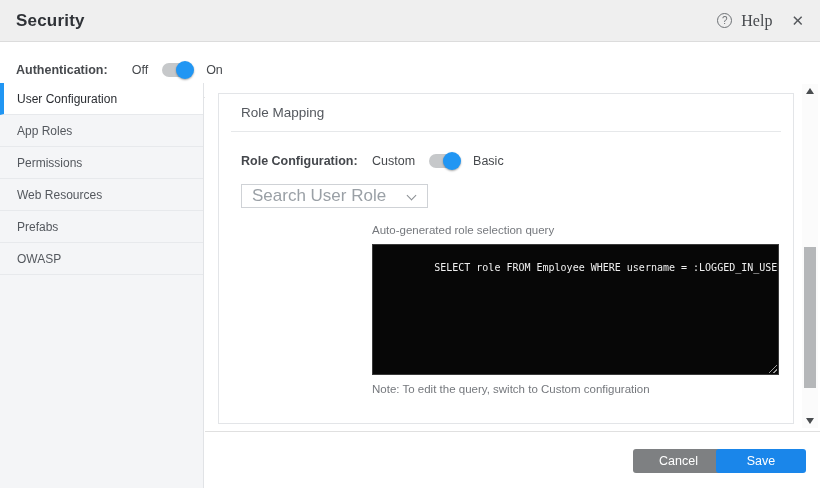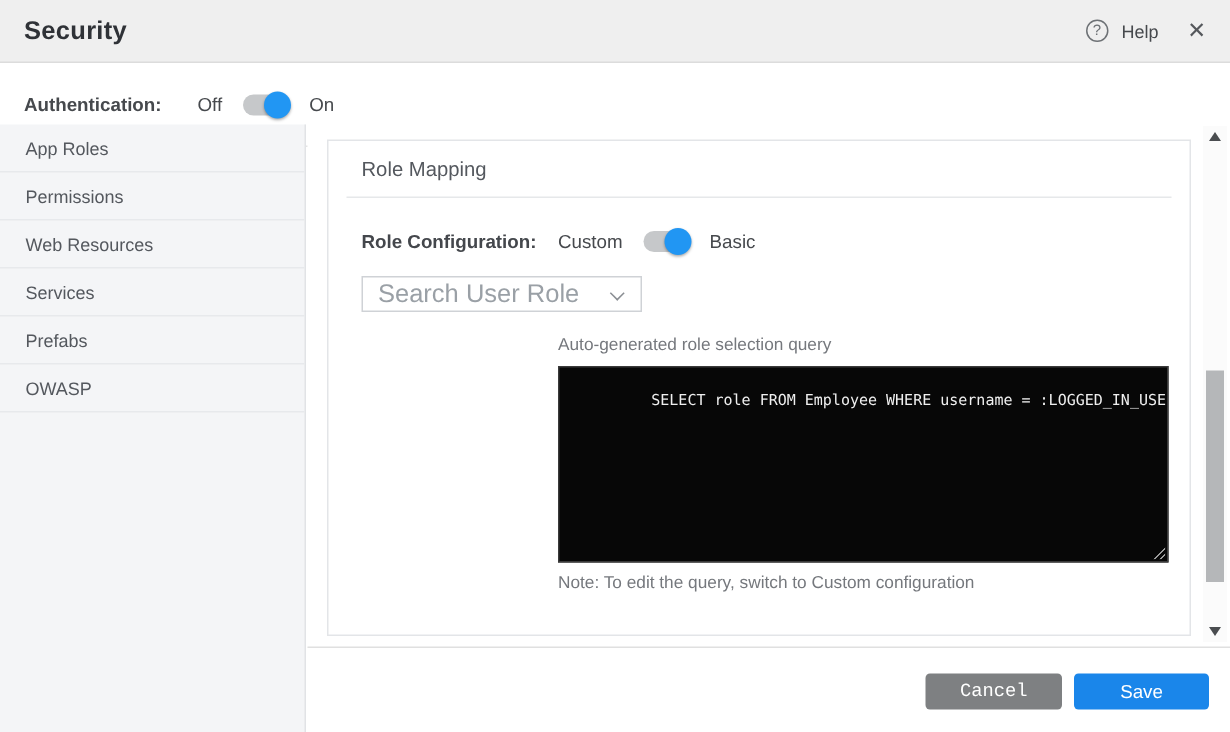--- a/index.html
+++ b/index.html
@@ -8,21 +8,21 @@
   .app { position:relative; width:820px; height:488px; overflow:hidden; background:#fff;padding-left:20px; }
 
   
   .header { position:absolute; left:0; top:0; width:820px; height:42px;
             background:#efefef; border-bottom:1px solid #dcdcdc;
             display:flex; align-items:center; padding:0 16px; }
   .header-title { font-size:17px; font-weight:600; color:#2f3237; letter-spacing:.2px; }
   .header-right { margin-left:auto; display:flex; align-items:center; gap:9px; }
   .help-circle { width:15px; height:15px; border:1.2px solid #6d7175; border-radius:50%;
                  color:#6d7175; font-size:10px; line-height:13px; text-align:center; }
-  .help-text { font-size:12px; color:#46494d; margin-right:10px; }
+  .help-text { font-size:16px; color:#46494d; margin-right:10px;font-family:Liberation Serif, serif; }
   .close-x { font-size:15px; color:#55585c; cursor:pointer; line-height:1; }
 
   
   .auth-row { position:absolute; left:0; top:43px; width:820px; height:55px; background:#fff;
               border-bottom:1px solid #e4e4e4; display:flex; align-items:center; padding:0 16px; }
   .auth-label { font-size:12.5px; font-weight:600; color:#46494d; margin-right:24px; }
   .tgl-txt { font-size:12.5px; color:#46494d; }
   .toggle { position:relative; width:30px; height:14px; background:#c6c8ca; border-radius:8px;
             margin:0 14px; cursor:pointer; }
   .toggle .knob { position:absolute; top:-2px; width:18px; height:18px; border-radius:50%;
@@ -77,21 +77,21 @@
               border-top:6px solid #4a4d50; }
   .sb-thumb { position:absolute; left:2px; top:163px; width:12px; height:141px;
               background:#b5b7b9; cursor:pointer; }
 
   
   .footer { position:absolute; left:205px; top:431px; width:615px; height:57px;
             border-top:1px solid #e0e0e0; background:#fff; }
   .btn { position:absolute; top:17px; height:24px; border:none; border-radius:3px;
          font-family:"Liberation Sans", sans-serif; font-size:12.5px; color:#fff;
          cursor:pointer; }
-  .btn-cancel { left:412px; width:91px; background:#7e8082;font-family:Liberation Mono, monospace; }
+  .btn-cancel { left:428px; width:91px; background:#7e8082; }
   .btn-save { left:511px; width:90px; background:#1a86ea; }
 </style>
 </head>
 <body>
 
 <div class="app">
 
   <div class="header">
     <div class="header-title">Security</div>
     <div class="header-right">
@@ -104,31 +104,31 @@
   <div class="auth-row">
     <div class="auth-label">Authentication:</div>
     <span class="tgl-txt">Off</span>
     <div class="toggle on">
       <div class="knob"></div>
     </div>
     <span class="tgl-txt">On</span>
   </div>
 
   <div class="sidebar">
+    <div class="side-item selected">
+      <span>User Configuration</span>
+    </div>
     <div class="side-item">
       <span>App Roles</span>
     </div>
     <div class="side-item">
       <span>Permissions</span>
     </div>
     <div class="side-item">
       <span>Web Resources</span>
-    </div>
-    <div class="side-item">
-      <span>Services</span>
     </div>
     <div class="side-item">
       <span>Prefabs</span>
     </div>
     <div class="side-item">
       <span>OWASP</span>
     </div>
   </div>
 
   <div class="main">

